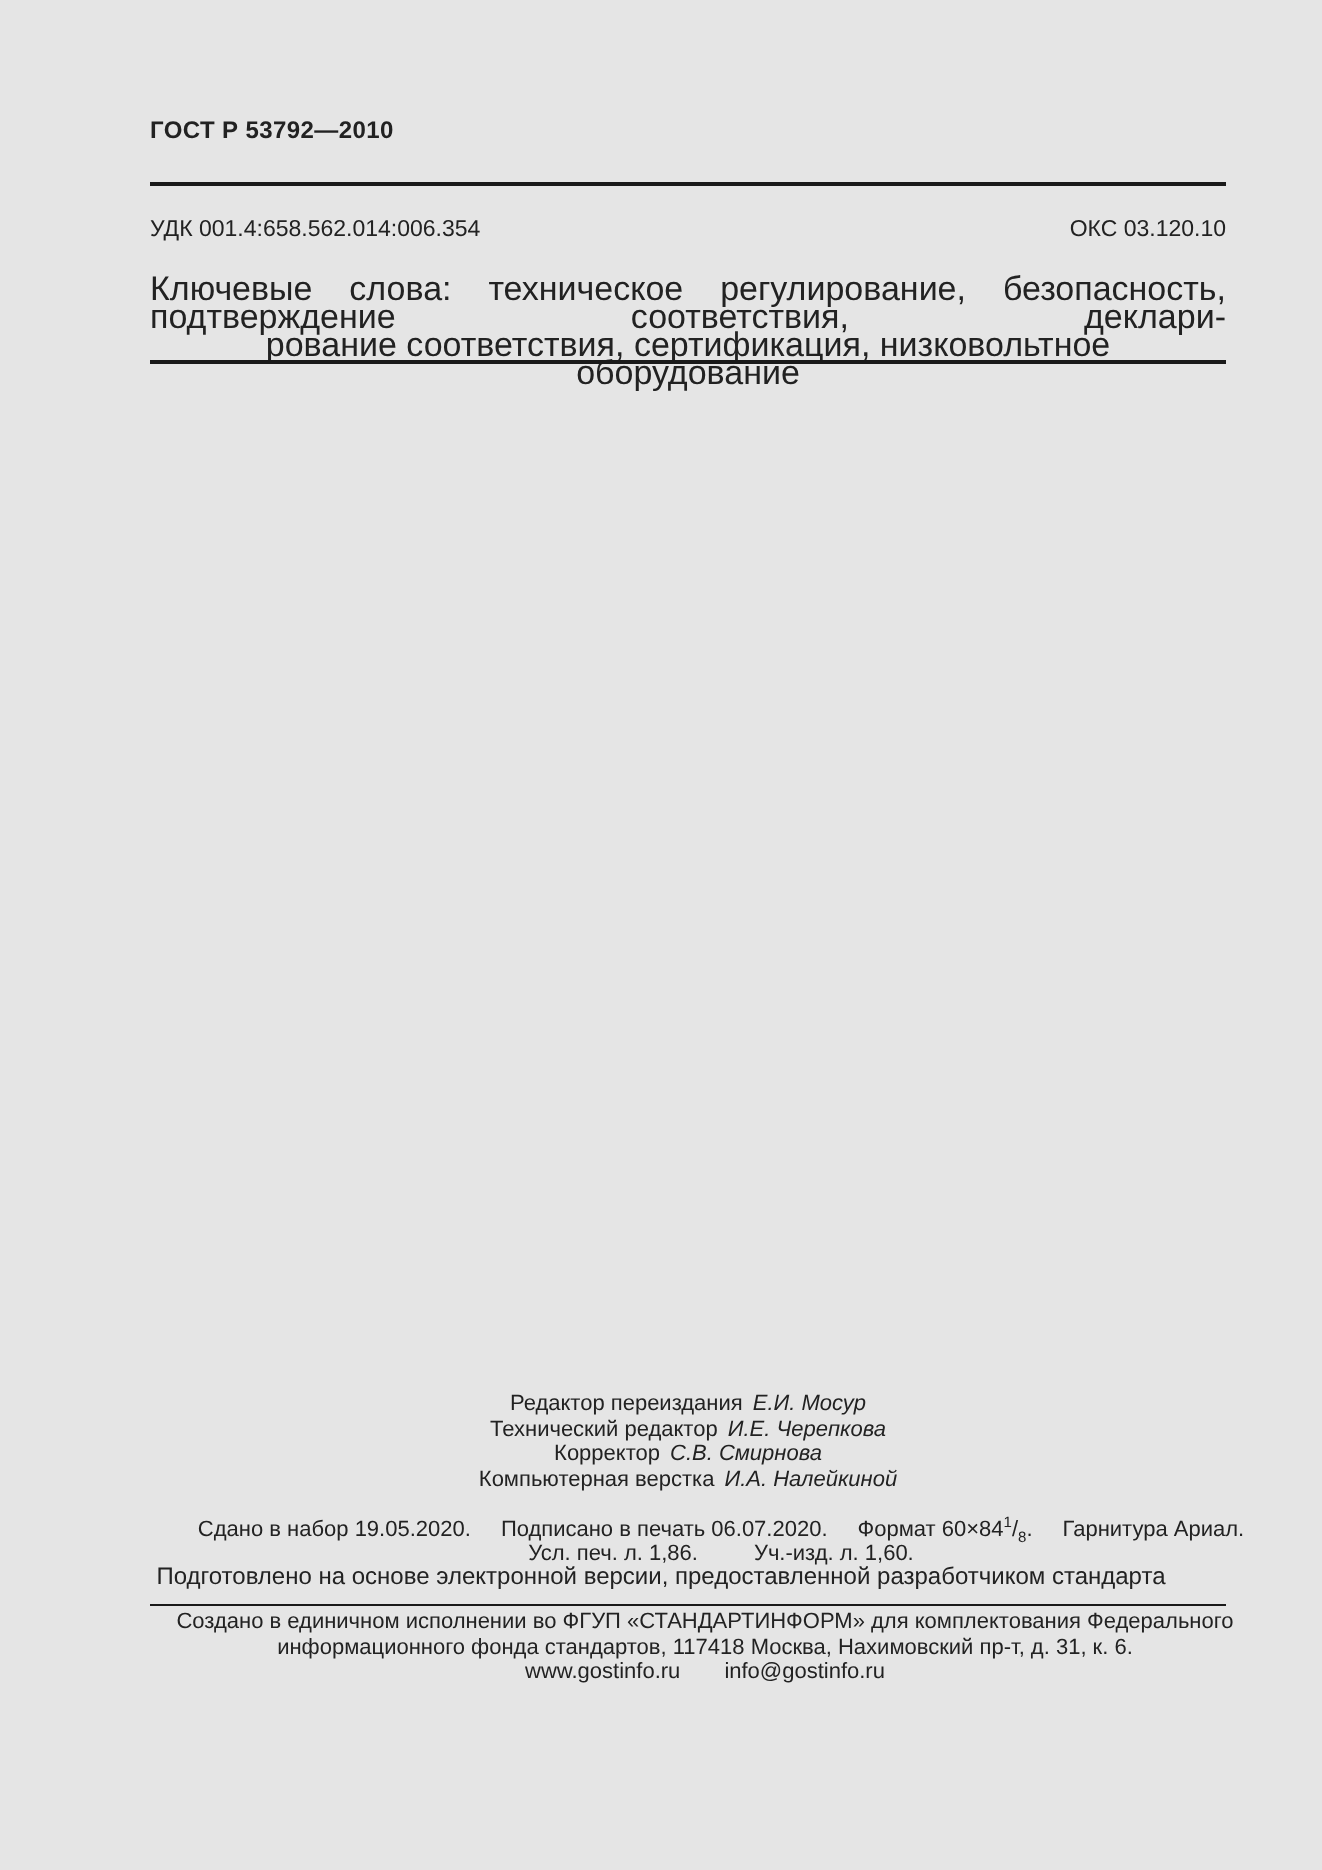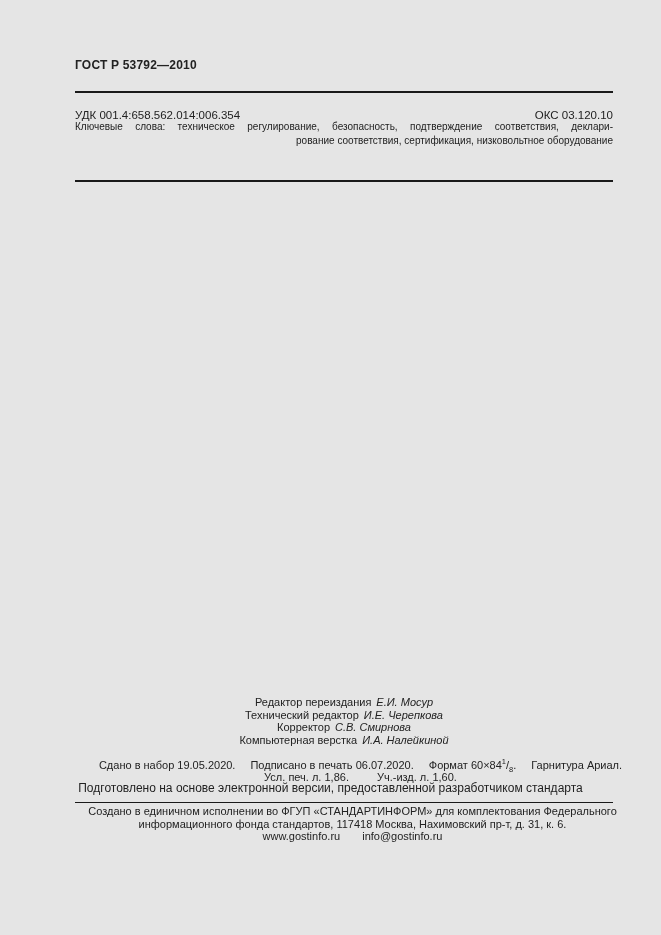--- a/index.html
+++ b/index.html
@@ -37,32 +37,32 @@
     top: 109px;
     left: 75px;
     width: 538px;
     display: flex;
     justify-content: space-between;
     font-size: 11.5px;
     gap: 42px;
   }
   .keywords {
     position: absolute;
-    top: 120px;
+    top: 138px;
     left: 75px;
     width: 538px;
-    font-size: 10px;
+    font-size: 17px;
     line-height: 14px;
   }
   .keywords .line1 {
     text-align: justify;
     text-align-last: justify;
   }
   .keywords .line2 {
-    text-align: right;
+    text-align: center;
   }
 
   .staff-block {
     position: absolute;
     top: 696px;
     left: 75px;
     width: 538px;
     text-align: center;
     font-size: 11px;
     line-height: 12.5px;

